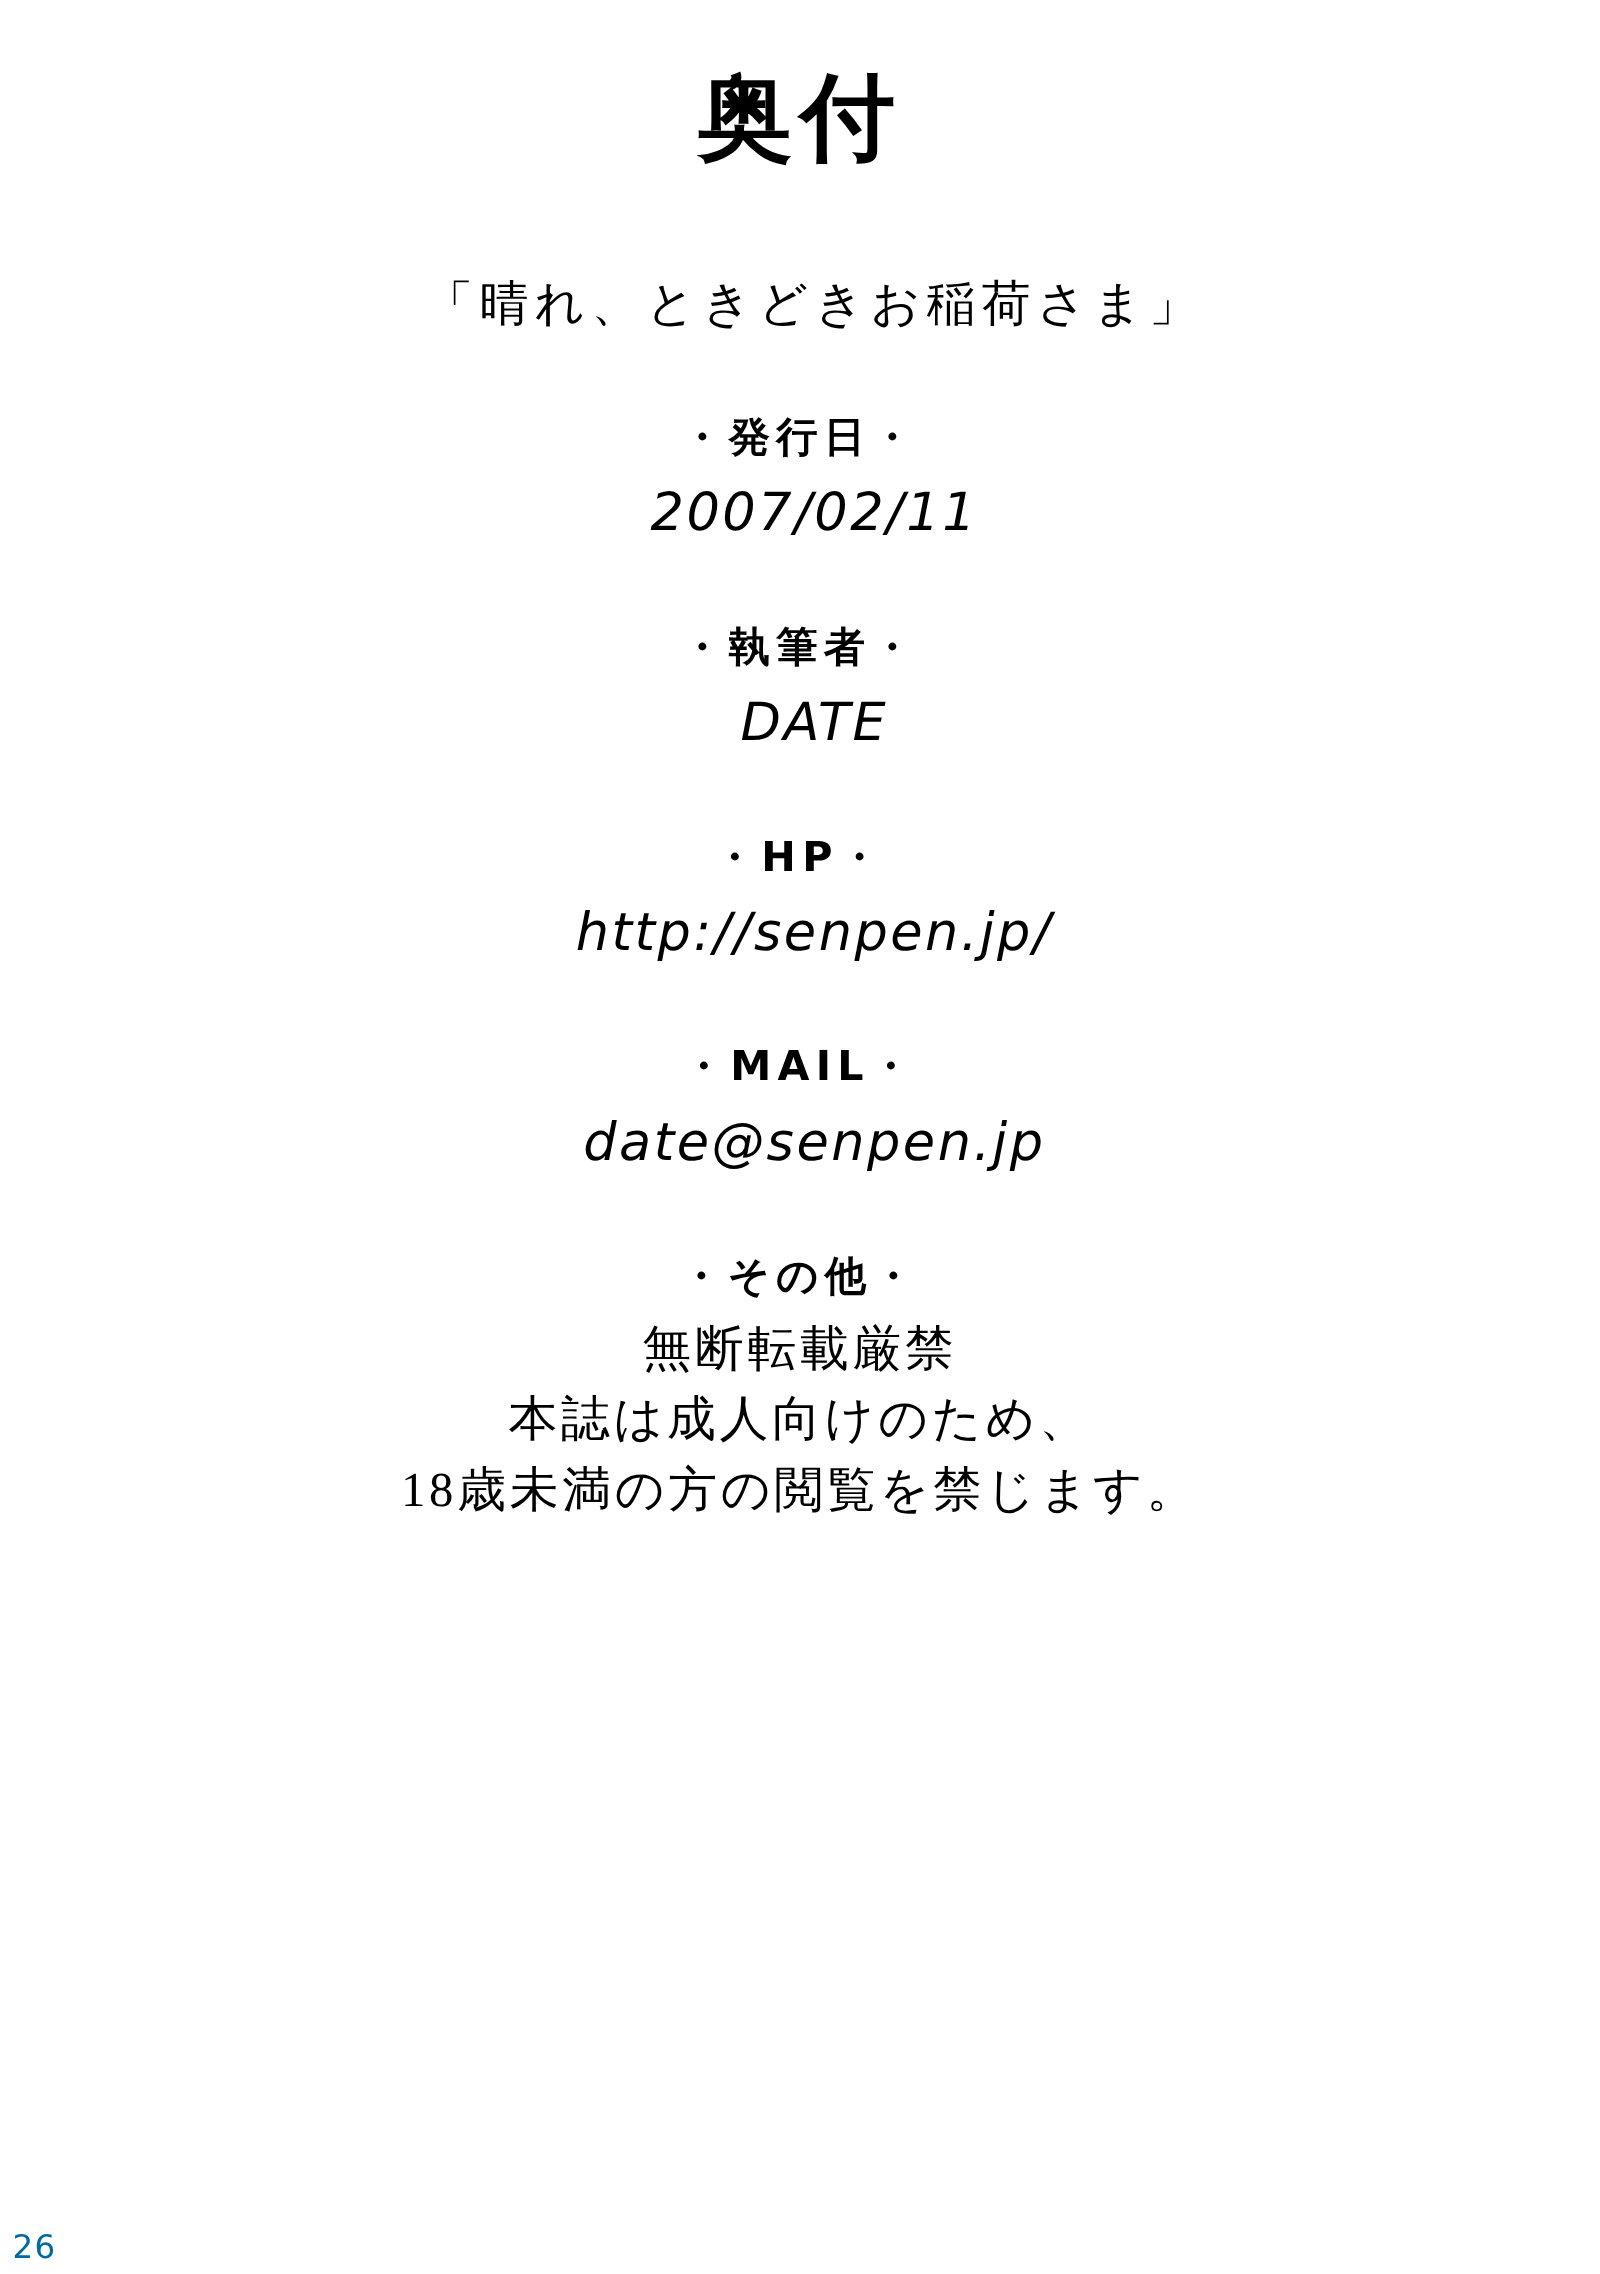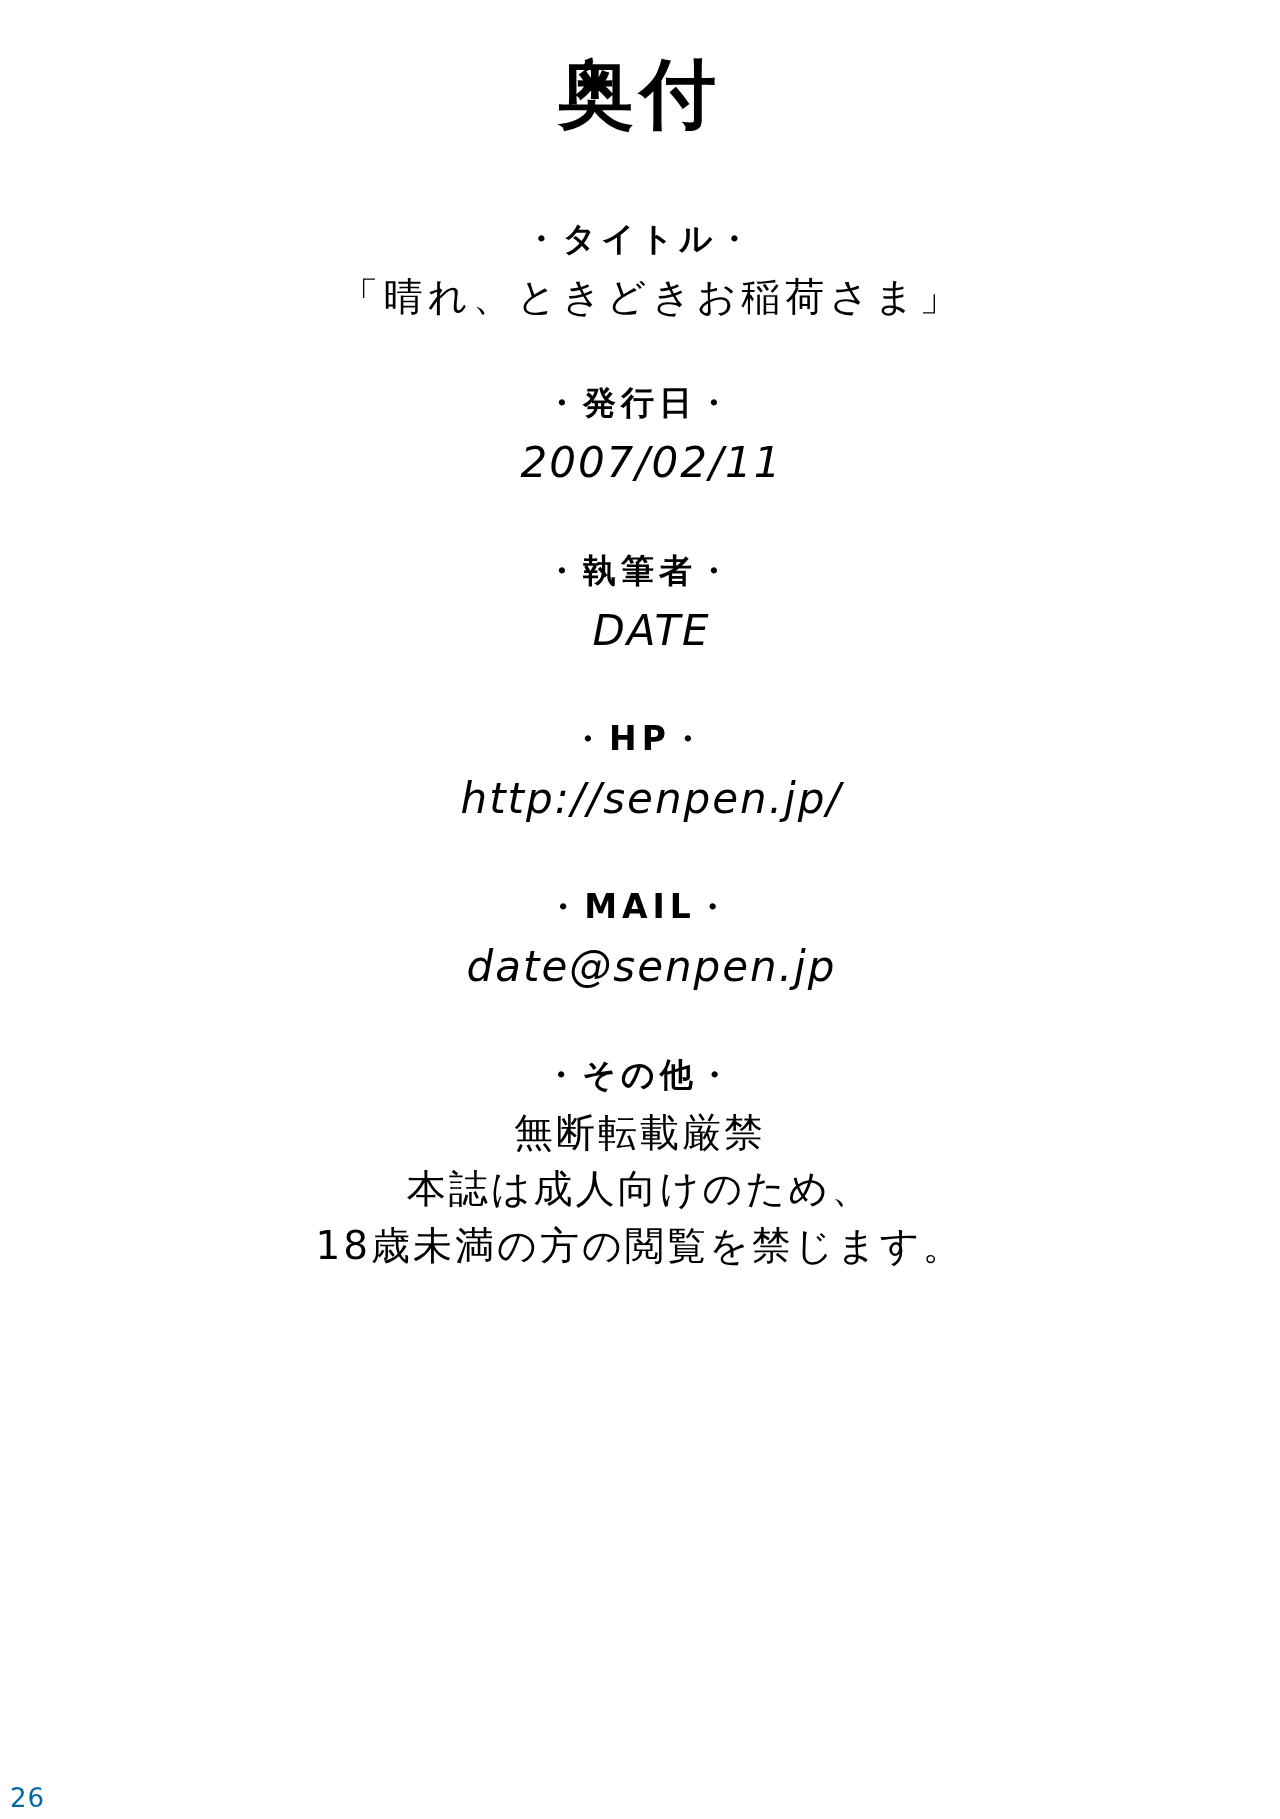--- a/index.html
+++ b/index.html
@@ -59,20 +59,21 @@
     font-size: 39px;
     letter-spacing: 5px;
   }
   .section-value.latin {
     font-size: 42px;
     letter-spacing: 2px;
     font-style: italic;
   }
   .note-lines {
     margin-top: 10px;
+    font-family: Liberation Serif, serif;
   }
   .note-line {
     font-size: 39px;
     letter-spacing: 3px;
     line-height: 1.45;
   }
   .page-number {
     position: absolute;
     left: 10px;
     bottom: 6px;
@@ -83,21 +84,20 @@
 </style>
 </head>
 <body>
 
 <div class="page">
   <div class="colophon">
 
     <h1 class="doc-title">奥付</h1>
 
     <div class="section first">
-      <div class="section-label">・タイトル・</div>
       <div class="section-value jp">「晴れ、ときどきお稲荷さま」</div>
     </div>
 
     <div class="section">
       <div class="section-label">・発行日・</div>
       <div class="section-value latin">2007/02/11</div>
     </div>
 
     <div class="section">
       <div class="section-label">・執筆者・</div>

